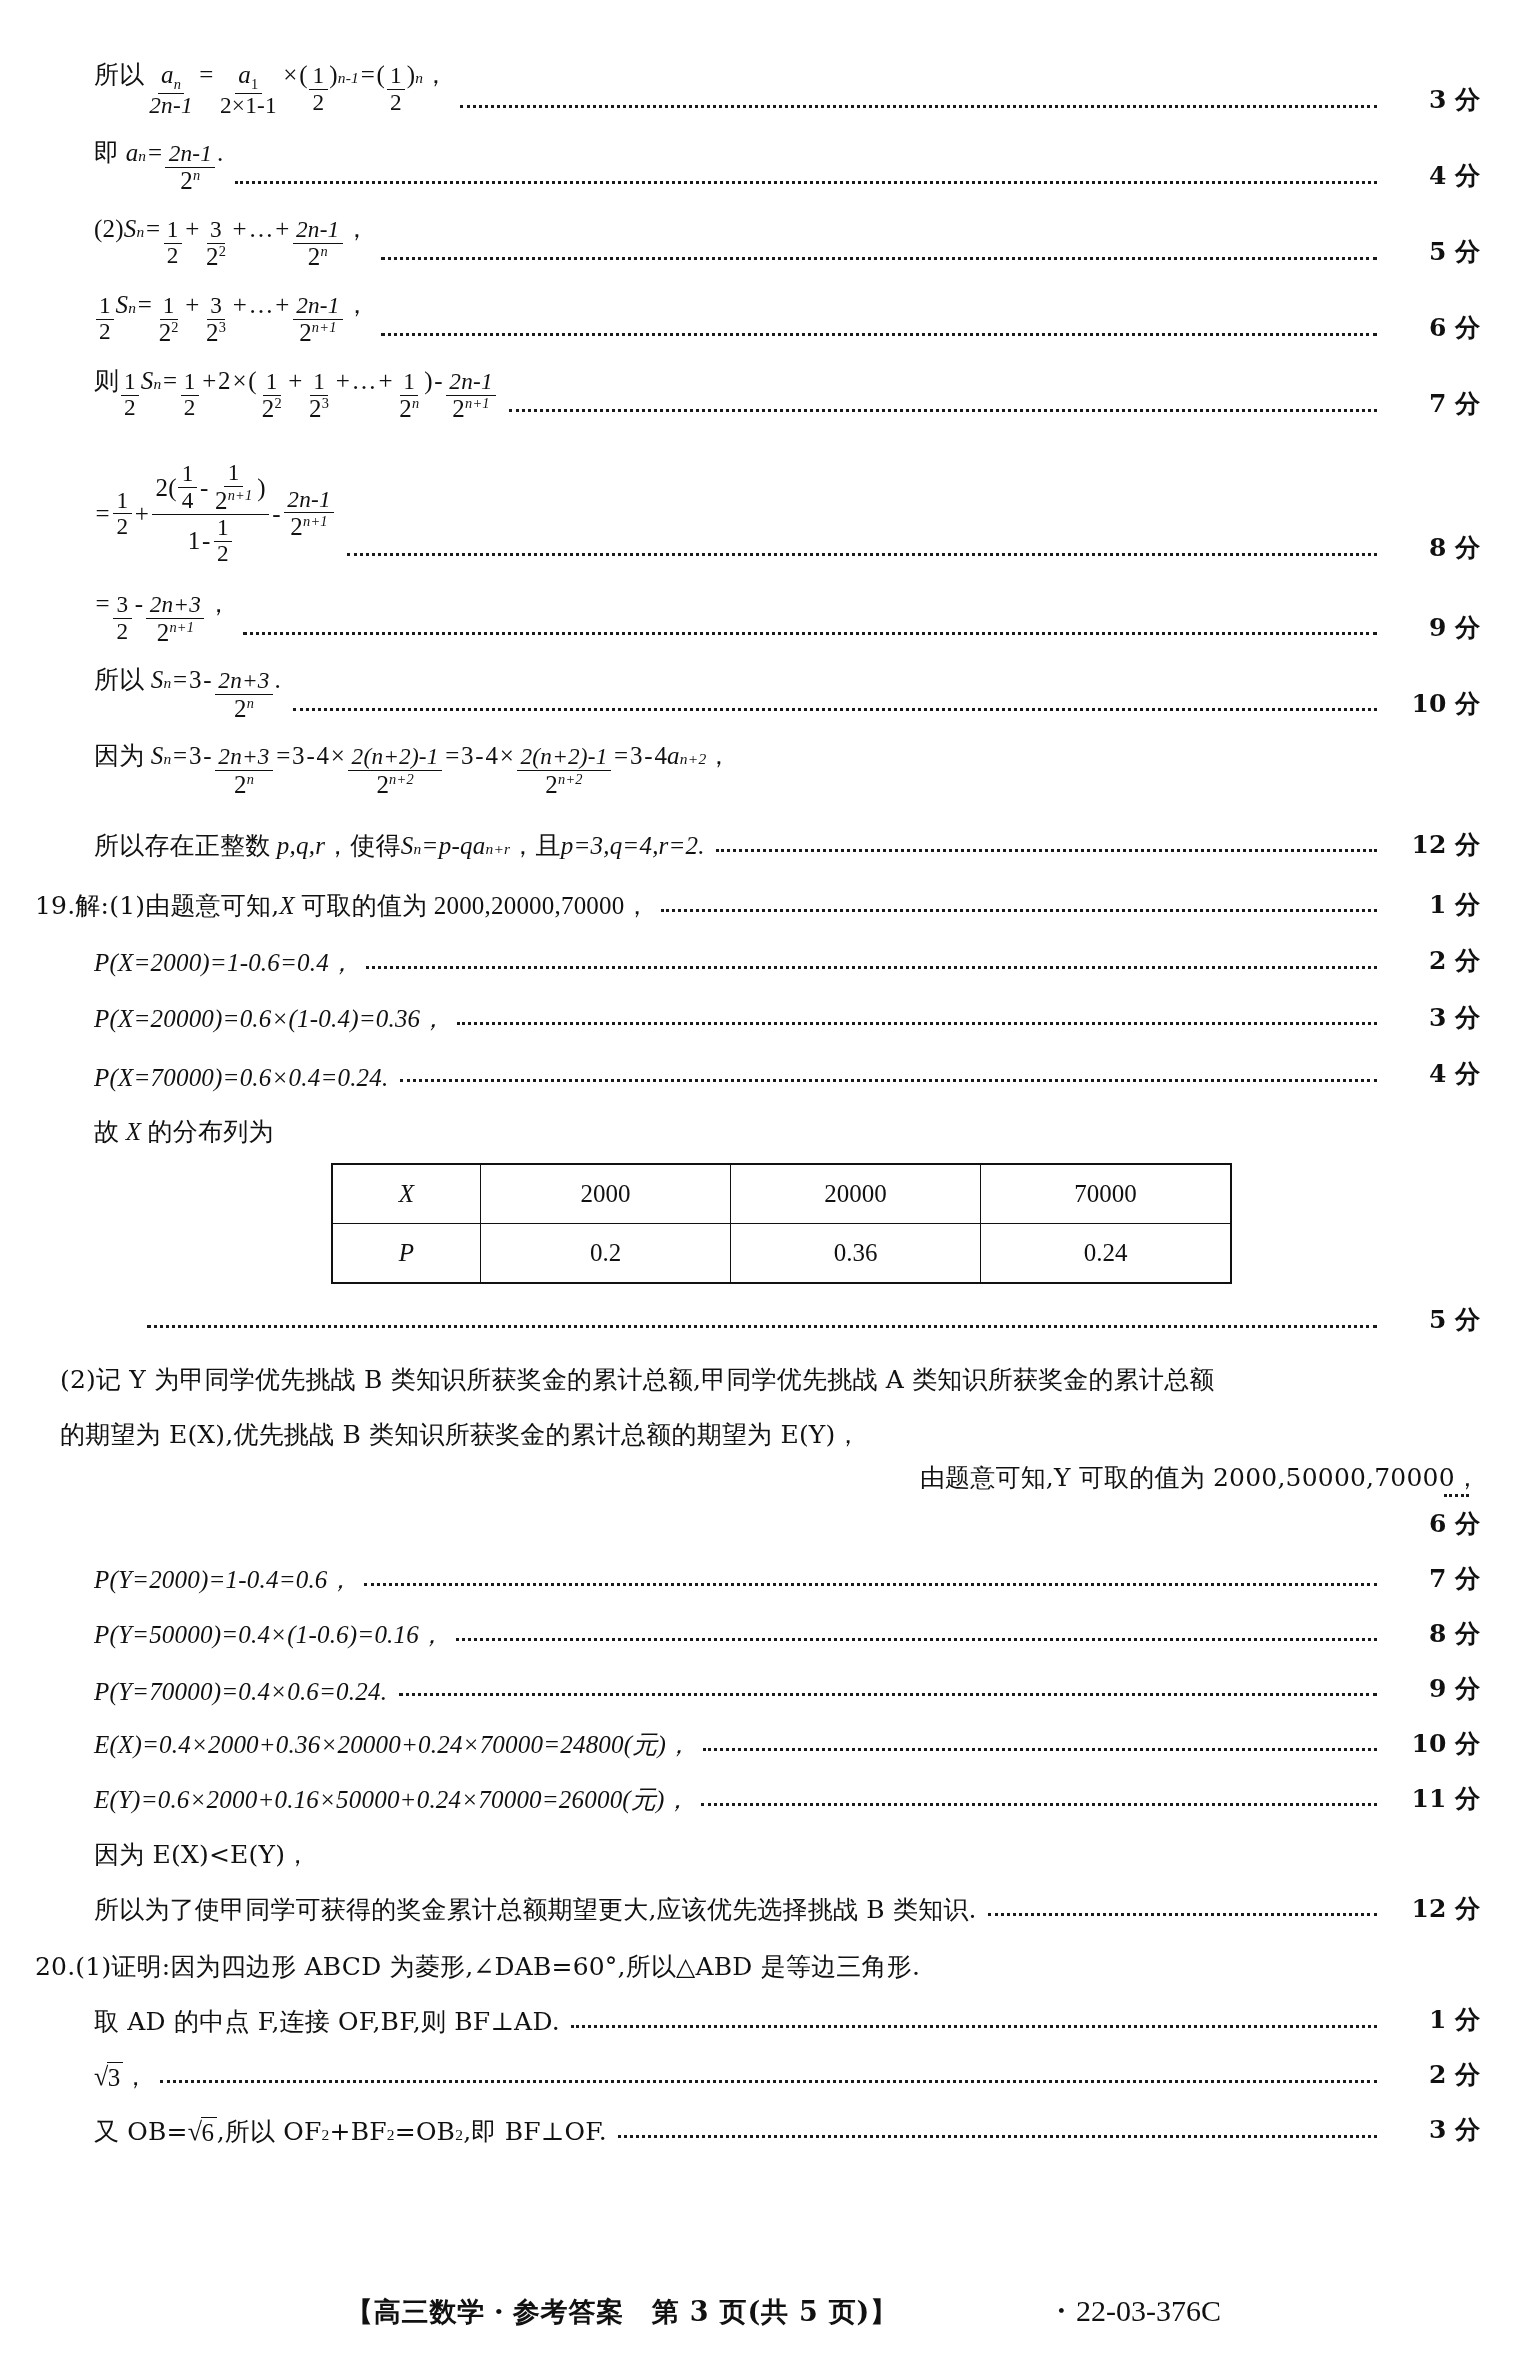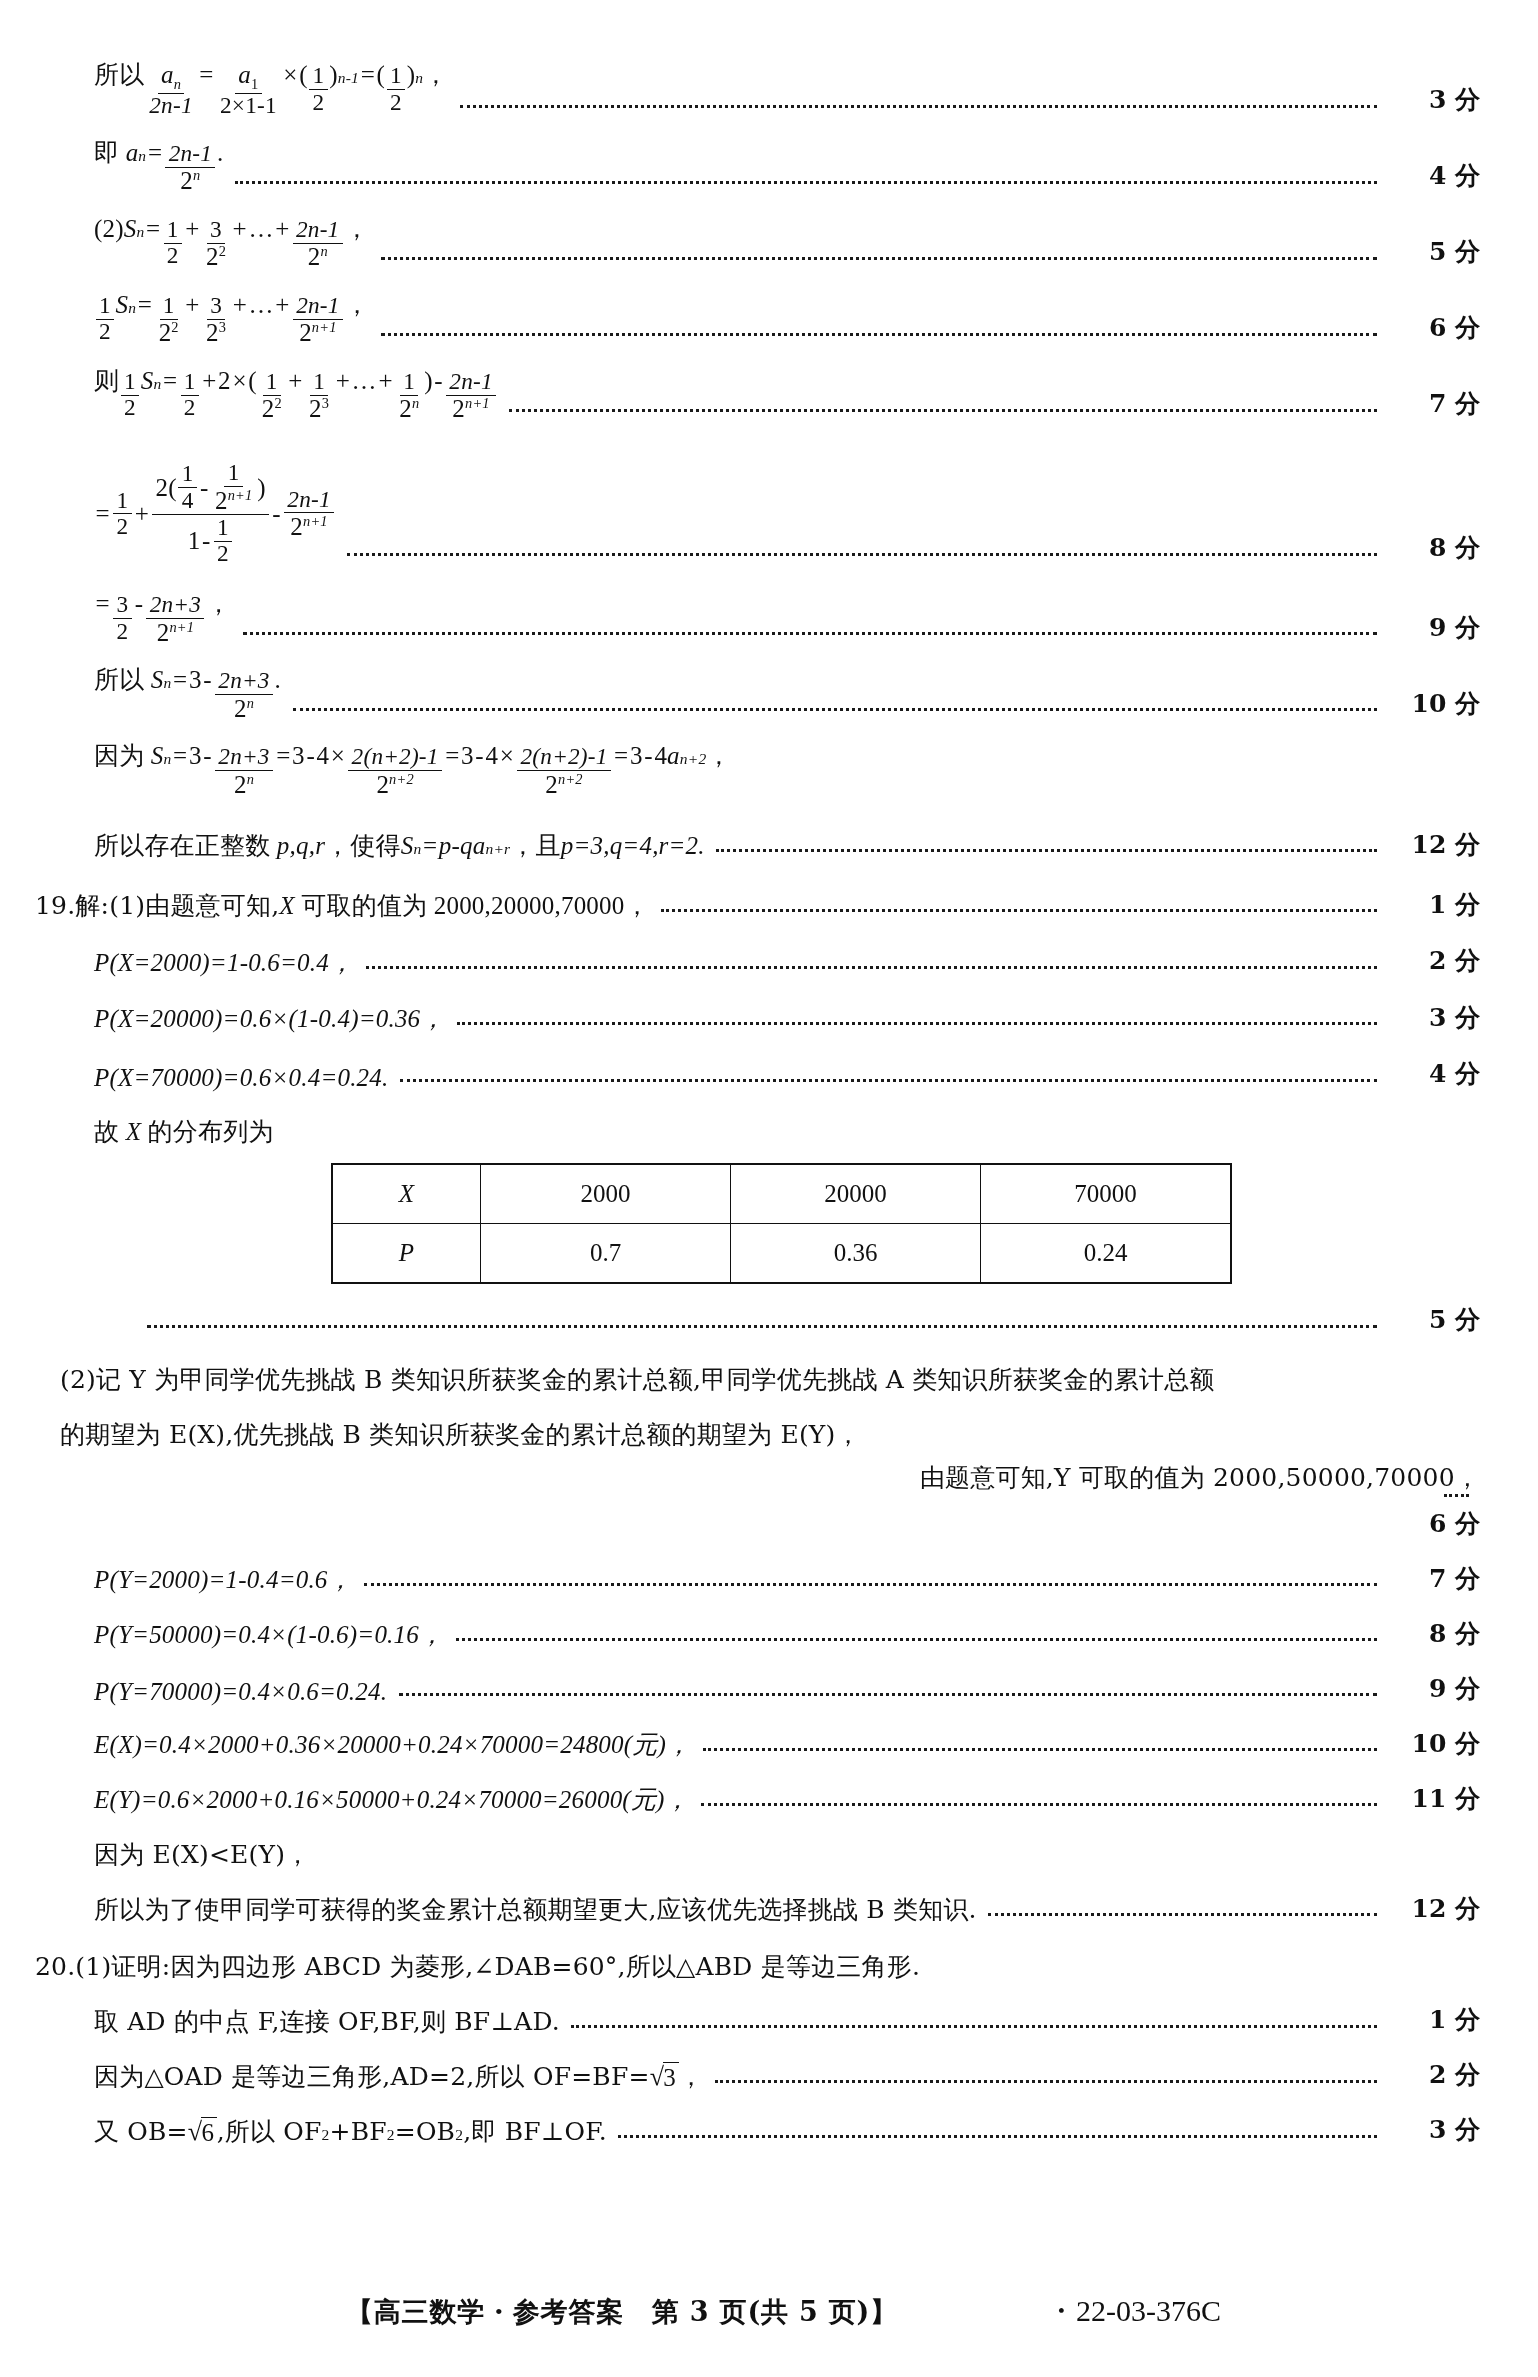--- a/index.html
+++ b/index.html
@@ -511,21 +511,21 @@
       <table class="dist">
         <tbody>
           <tr>
             <td class="head-cell">X</td>
             <td class="val-cell">2000</td>
             <td class="val-cell">20000</td>
             <td class="val-cell">70000</td>
           </tr>
           <tr>
             <td class="head-cell">P</td>
-            <td class="val-cell">0.7</td>
+            <td class="val-cell">0.2</td>
             <td class="val-cell">0.36</td>
             <td class="val-cell">0.24</td>
           </tr>
         </tbody>
       </table>
     </div>
 
     <div class="line" style="margin-top:5px;">
       <span class="body-text indent1" style="width:41px;"></span>
       <span class="leader"></span>
@@ -594,21 +594,20 @@
     </div>
 
     <div class="line" style="margin-top:10px;">
       <span class="body-text indent1 cn">取 AD 的中点 F,连接 OF,BF,则 BF⊥AD.</span>
       <span class="leader"></span>
       <span class="score">1 分</span>
     </div>
 
     <div class="line" style="margin-top:10px;">
       <span class="body-text indent1">
-        <span class="cn">因为△OAD 是等边三角形,AD=2,所以 OF=BF=</span>
         <span class="sqrt">
             <span class="radical mn">√</span>
             <span class="rad-body mn">3</span>
           </span>
         <span class="cn">，</span>
       </span>
       <span class="leader"></span>
       <span class="score">2 分</span>
     </div>
 

